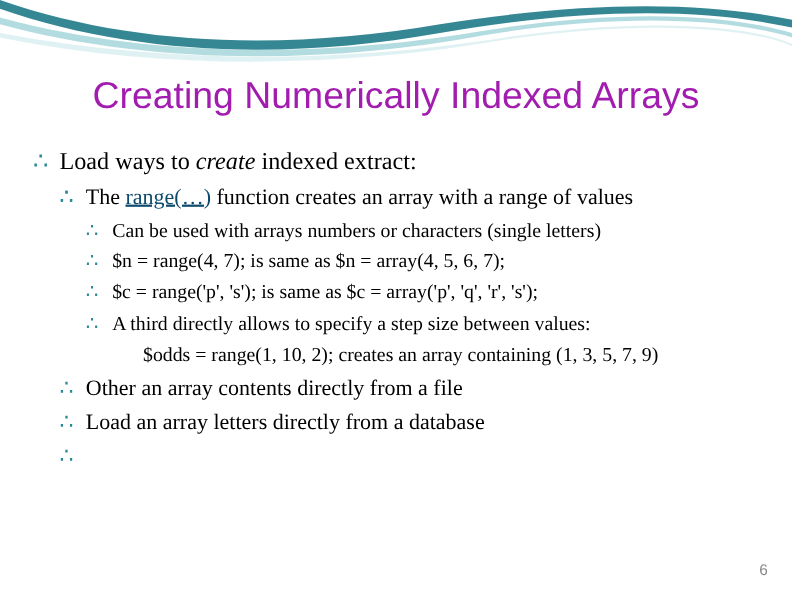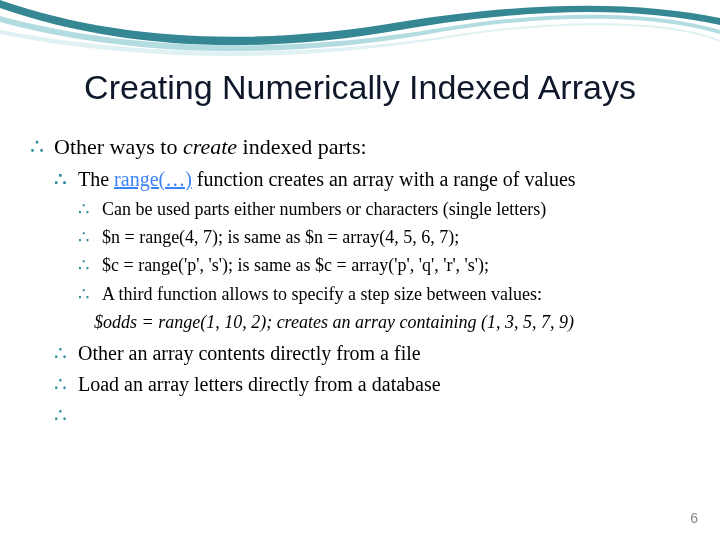--- a/index.html
+++ b/index.html
@@ -27,21 +27,21 @@
     pointer-events: none;
   }
   .title {
     position: absolute;
     top: 68px;
     left: 0;
     width: 720px;
     text-align: center;
     font-family: Arial, Helvetica, sans-serif;
     font-size: 34px;
-    color: #0f172a;
+    color: #a21caf;
     font-weight: 400;
   }
   .body {
     position: absolute;
     top: 130px;
     left: 30px;
     width: 660px;
     color: #000;
     font-size: 19px;
     line-height: 1.35;
@@ -56,22 +56,22 @@
     left: 0;
     top: 0;
     color: #2a8a97;
     font-family: "Times New Roman", serif;
   }
   .lvl1 { font-size: 22px; margin-top: 2px; }
   .lvl2 { font-size: 20px; margin-left: 24px; }
   .lvl3 { font-size: 18px; margin-left: 48px; }
   .lvl4 { font-size: 18px; margin-left: 48px; }
   .em { font-style: italic; }
-  .link { color: #3b82f6; text-decoration: underline; }
-  .indent-after { margin-left: 64px; font-size: 18px; font-style: italic; }
+  .link { color: #0c4a6e; text-decoration: underline; }
+  .indent-after { margin-left: 100px; font-size: 18px; }
   .pagenum {
     position: absolute;
     bottom: 14px;
     right: 22px;
     font-family: Arial, sans-serif;
     font-size: 14px;
     color: #888;
   }
 </style>
 </head>
@@ -84,50 +84,50 @@
     <path d="M0,22 C140,60 300,58 440,32 C560,12 660,16 720,34 L720,30 C660,12 560,8 440,28 C300,52 140,54 0,16 Z" fill="#7fc4cc" opacity="0.6"></path>
     <path d="M0,34 C160,66 320,60 460,36 C580,18 680,24 720,42 L720,40 C680,22 580,16 460,34 C320,56 160,60 0,30 Z" fill="#bfe3e7" opacity="0.5"></path>
   </svg>
 
   <div class="title">Creating Numerically Indexed Arrays</div>
 
   <div class="body">
 
     <div class="bullet lvl1">
       <span class="mark">∴</span>
-      <span>Other ways to </span><span class="em">create</span><span> indexed parts:</span>
+      <span>Load ways to </span><span class="em">create</span><span> indexed extract:</span>
     </div>
 
     <div class="bullet lvl2">
       <span class="mark">∴</span>
     </div>
 
     <div class="bullet lvl2">
       <span class="mark">∴</span>
       <span>The </span><span class="link">range(…)</span><span> function creates an array with a range of values</span>
     </div>
 
     <div class="bullet lvl3">
       <span class="mark">∴</span>
-      <span>Can be used parts either numbers or characters (single letters)</span>
+      <span>Can be used with arrays numbers or characters (single letters)</span>
     </div>
 
     <div class="bullet lvl4">
       <span class="mark">∴</span>
       <span>$n = range(4, 7); is same as $n = array(4, 5, 6, 7);</span>
     </div>
 
     <div class="bullet lvl4">
       <span class="mark">∴</span>
       <span>$c = range('p', 's'); is same as $c = array('p', 'q', 'r', 's');</span>
     </div>
 
     <div class="bullet lvl4">
       <span class="mark">∴</span>
-      <span>A third function allows to specify a step size between values:</span>
+      <span>A third directly allows to specify a step size between values:</span>
     </div>
 
     <div class="indent-after">$odds = range(1, 10, 2); creates an array containing (1, 3, 5, 7, 9)</div>
 
     <div class="bullet lvl2" style="margin-top:6px;">
       <span class="mark">∴</span>
       <span>Other an array contents directly from a file</span>
     </div>
 
     <div class="bullet lvl2">

